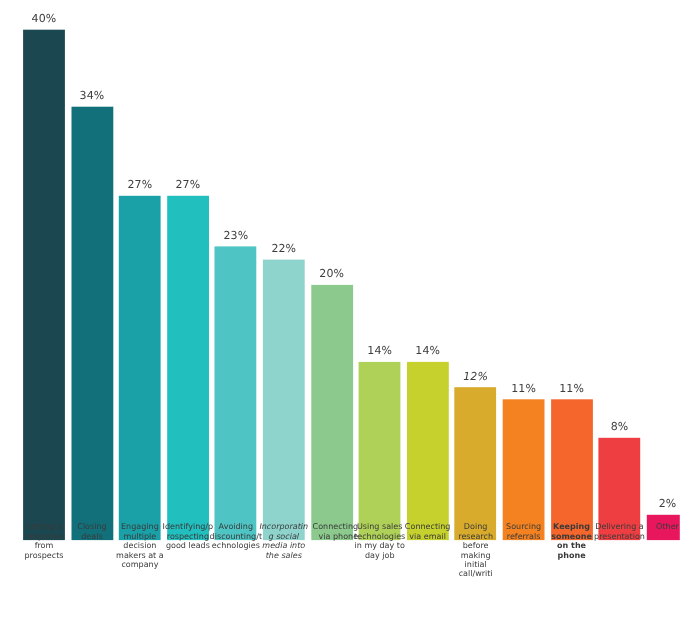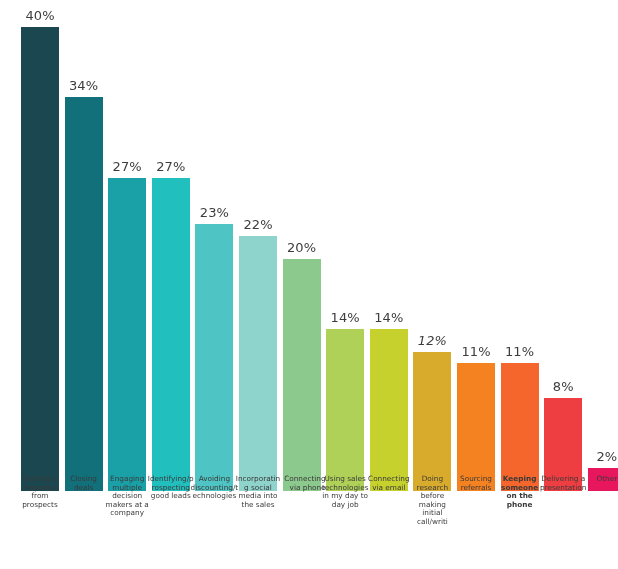--- a/index.html
+++ b/index.html
@@ -50,21 +50,21 @@
     left: 0;
     width: 38px;
     box-sizing: border-box;
   }
 
   .bar-value {
     position: absolute;
     left: -9px;
     width: 56px;
     text-align: center;
-    font-size: 13px;
+    font-size: 10px;
     color: #3d3d3d;
     letter-spacing: 0.1px;
     white-space: nowrap;
   }
 
   .cat-label {
     position: absolute;
     top: 5px;
     width: 48px;
     text-align: center;
@@ -137,21 +137,21 @@
         <div class="bar-rect" style="height: 23.2px; background: rgb(232, 23, 93);"></div>
         <div class="bar-value" style="bottom: 27.2px;">2%</div>
       </div>
     </div>
   <div class="labels-area">
       <div class="cat-label" style="left: 16px;">Getting a response from prospects</div>
       <div class="cat-label" style="left: 59.6px;">Closing deals</div>
       <div class="cat-label" style="left: 103.2px;">Engaging multiple decision makers at a company</div>
       <div class="cat-label" style="left: 146.8px;">Identifying/prospecting good leads</div>
       <div class="cat-label" style="left: 190.4px;">Avoiding discounting/technologies</div>
-      <div class="cat-label" style="left: 234px;">Incorporating social media into the sales</div>
+      <div class="cat-label" style="left: 234px; font-style: italic;">Incorporating social media into the sales</div>
       <div class="cat-label" style="left: 277.6px; text-align: right;">Connecting via phone</div>
       <div class="cat-label" style="left: 321.2px;">Using sales technologies in my day to day job</div>
       <div class="cat-label" style="left: 364.8px;">Connecting via email</div>
       <div class="cat-label" style="left: 408.4px;">Doing research before making initial call/writi</div>
       <div class="cat-label" style="left: 452px;">Sourcing referrals</div>
       <div class="cat-label" style="left: 495.6px; font-weight: bold;">Keeping someone on the phone</div>
       <div class="cat-label" style="left: 539.2px;">Delivering a presentation</div>
       <div class="cat-label" style="left: 582.8px;">Other</div>
     </div>
 </div>

